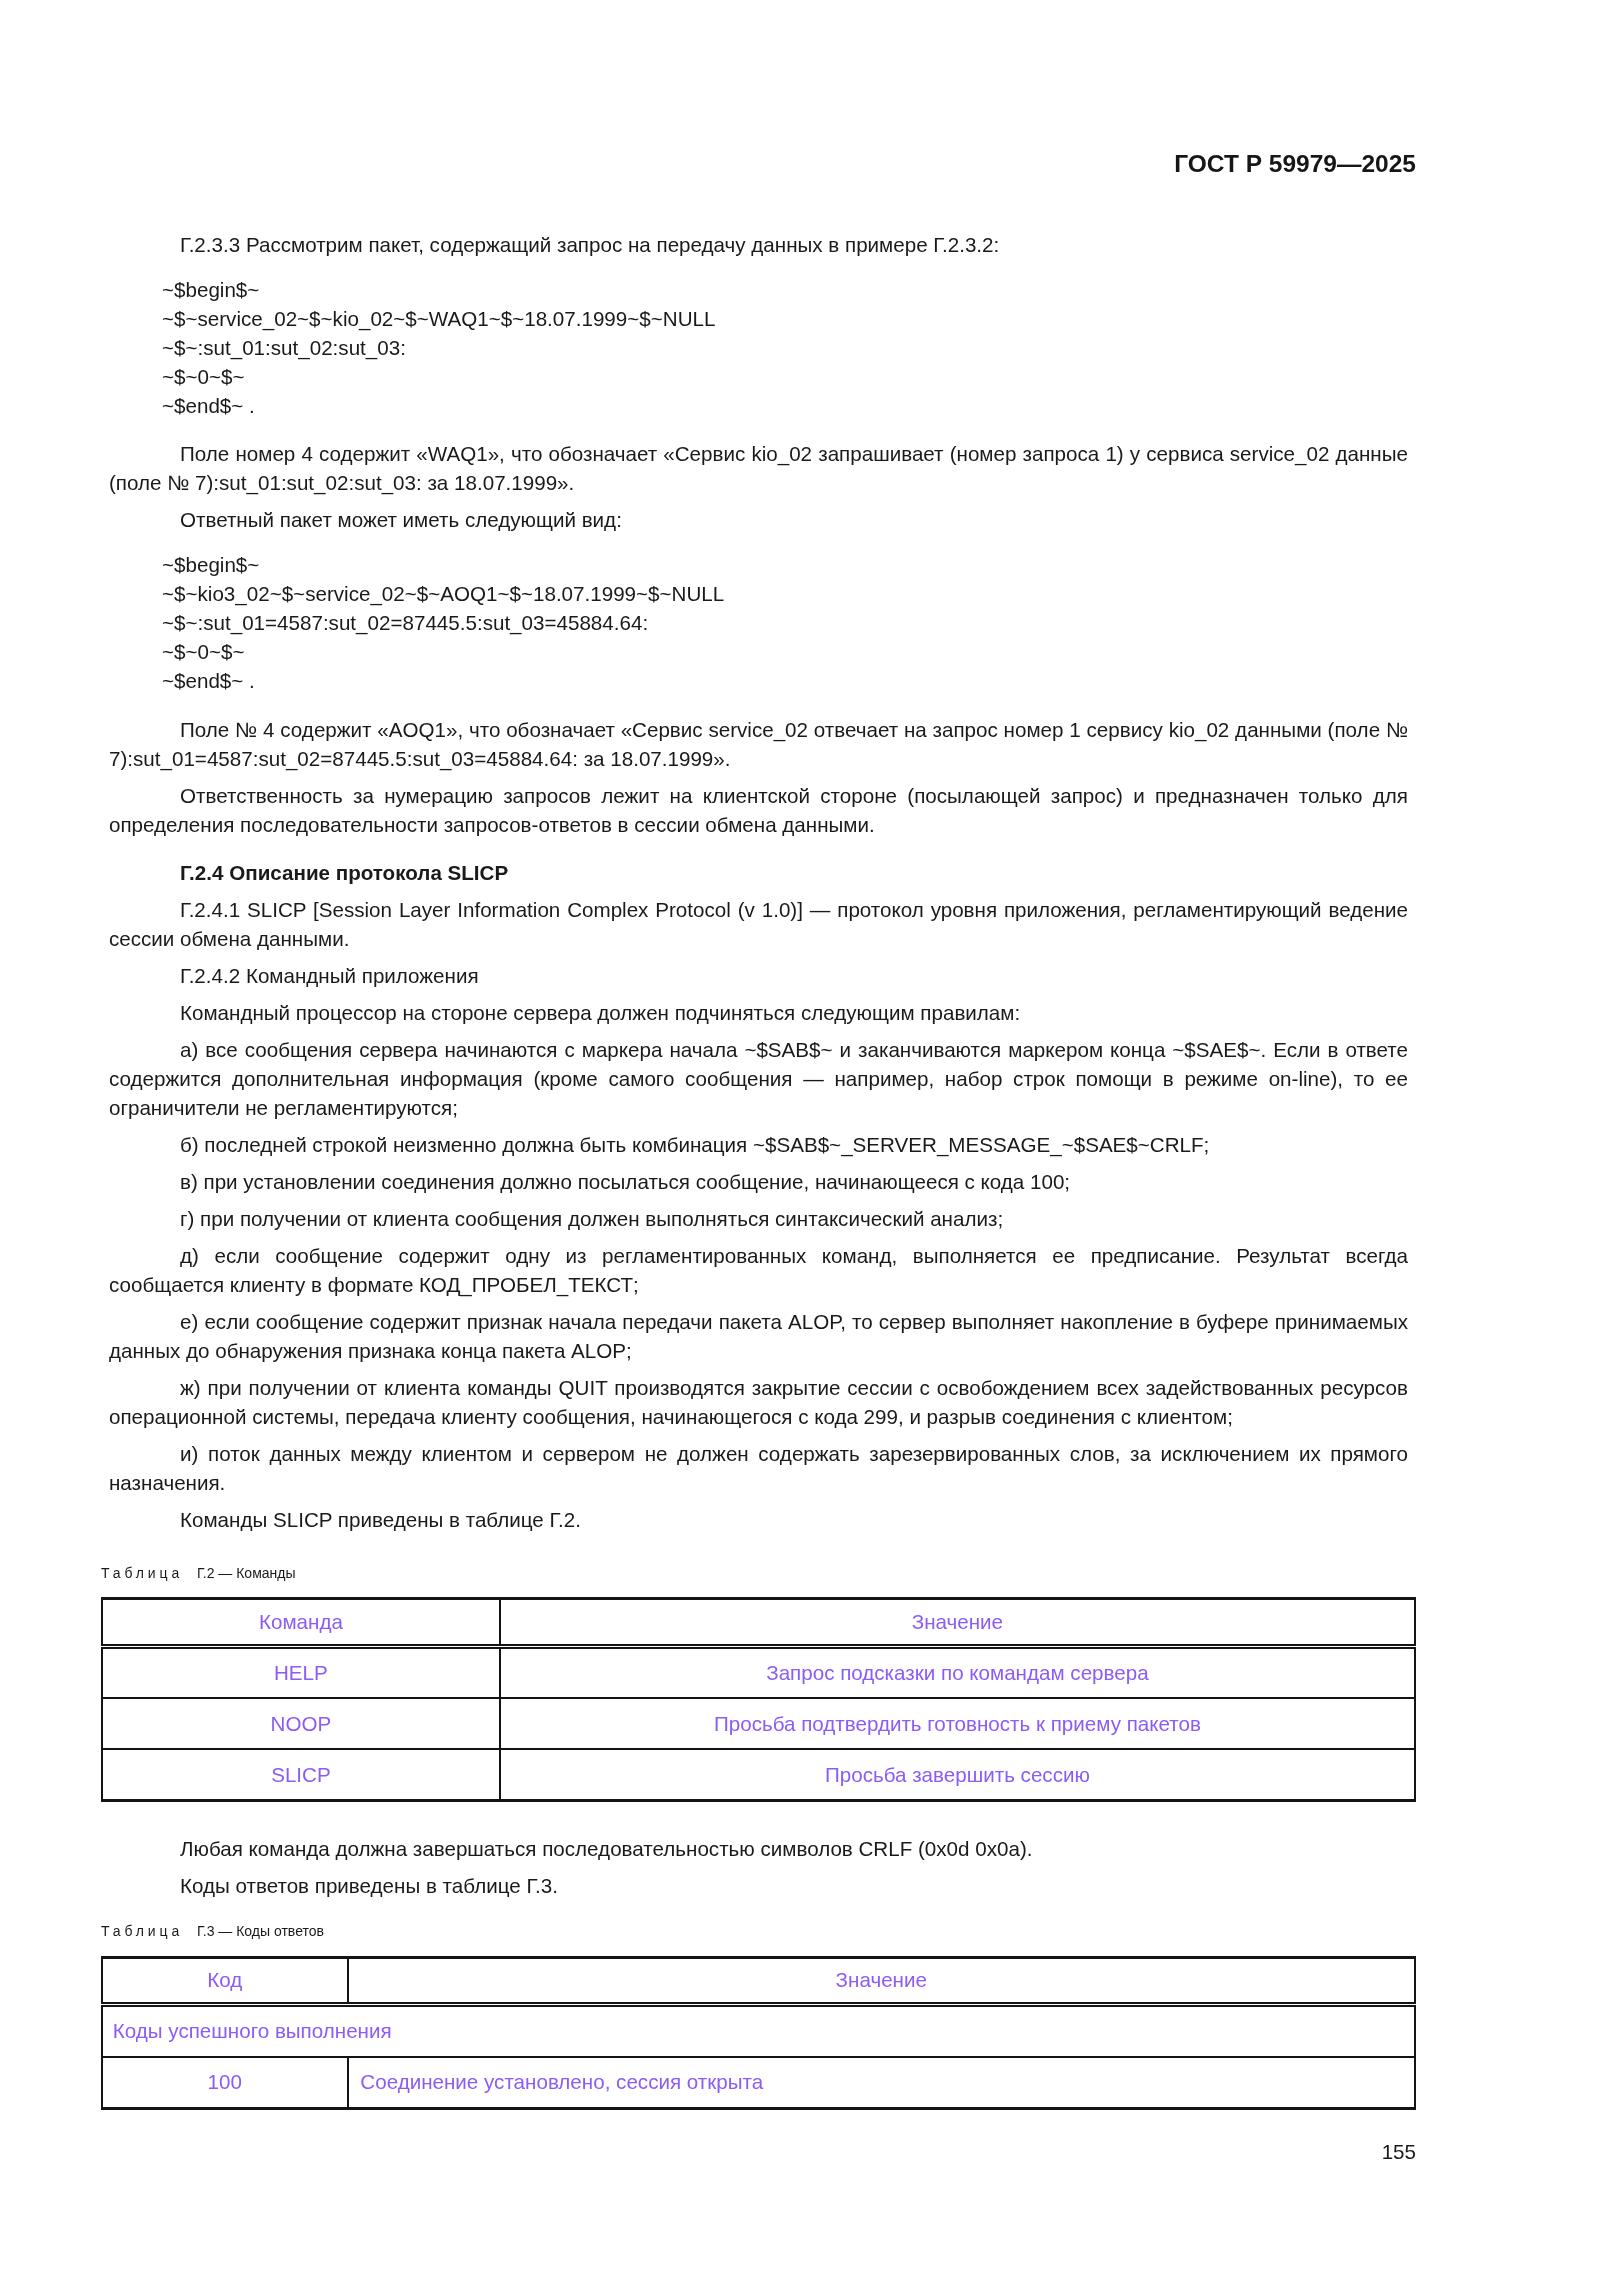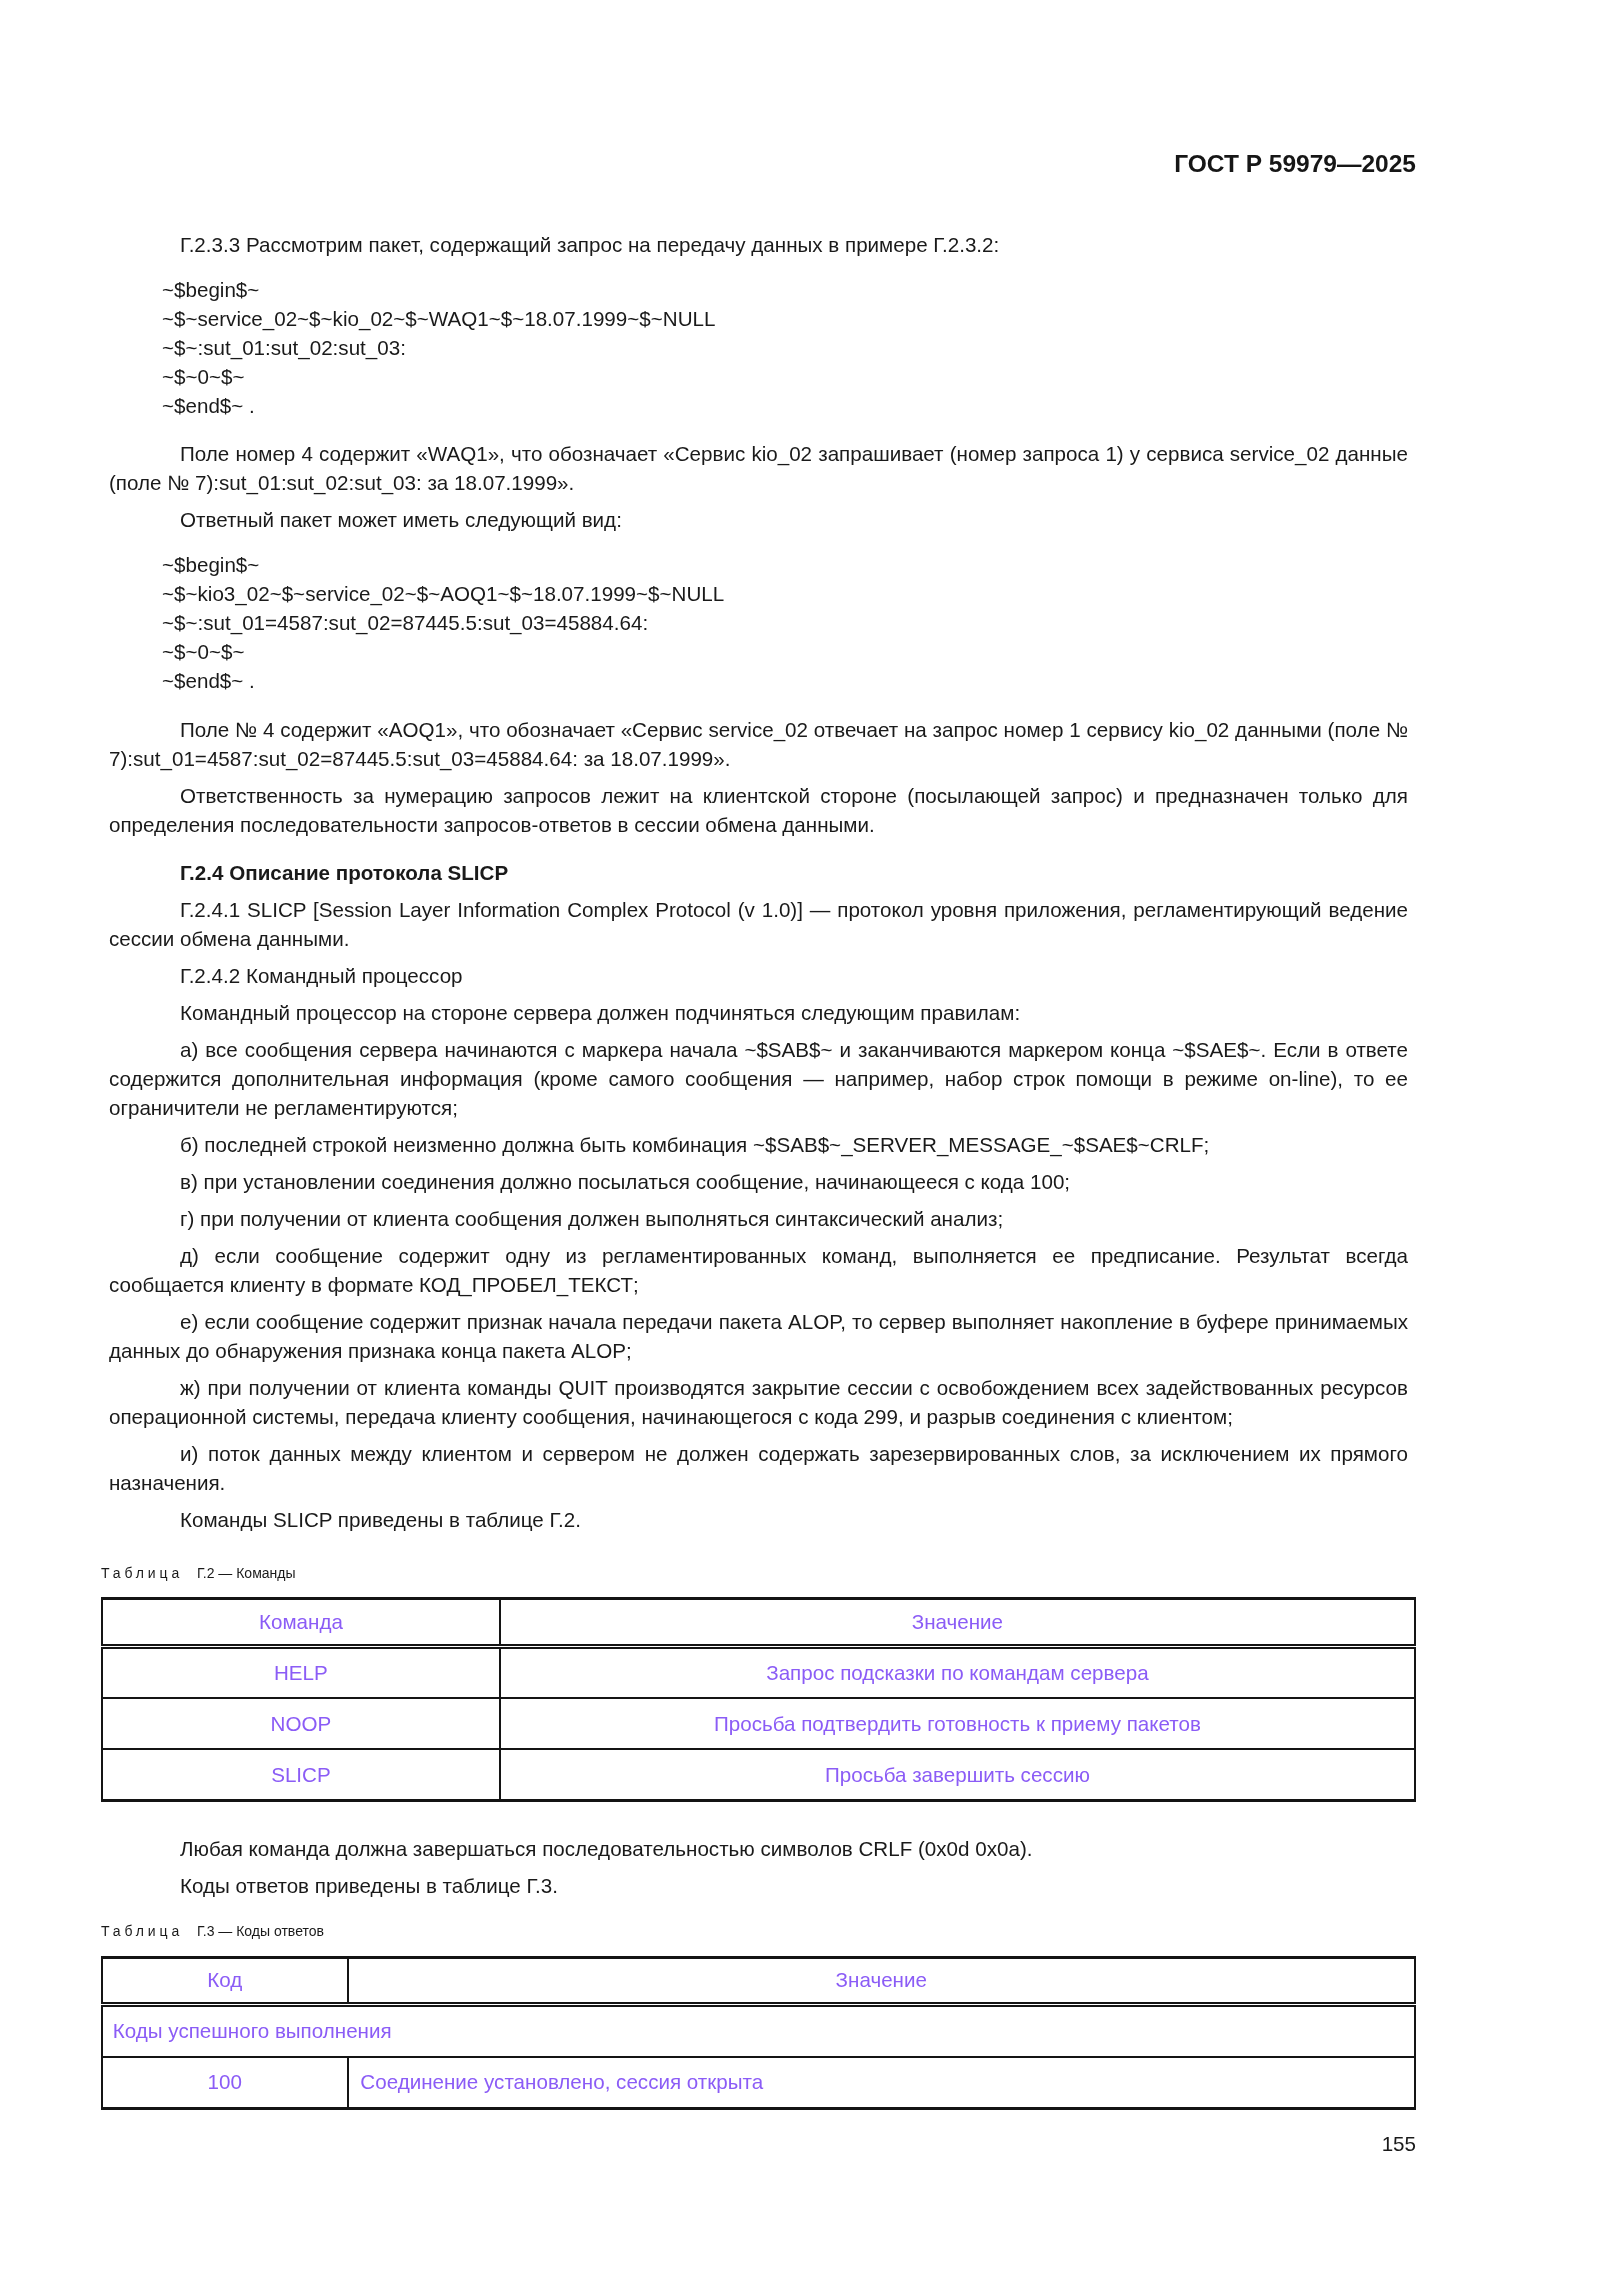--- a/index.html
+++ b/index.html
@@ -67,21 +67,21 @@
     line-height: 23.5px;
     border-top: 2.9px solid #141414;
   }
   th + th, td + td { border-left: 2px solid #141414; }
   .t-center { text-align: center; }
   .t-left { text-align: left; padding-left: 11.8px; }
   .group-cell { text-align: left; padding-left: 9.8px; }
 
   .p-crlf { margin-top: 32px; }
   .footer {
-    margin-top: 19px;
+    margin-top: 27px;
     text-align: right;
     font-size: 20.6px;
     line-height: 29px;
   }
   .rule-h { margin-top: 19.6px; margin-bottom: 3.9px; }
 </style>
 </head>
 <body>
 
 <div class="page">
@@ -109,21 +109,21 @@
       <div>~$~:sut_01=4587:sut_02=87445.5:sut_03=45884.64:</div>
       <div>~$~0~$~</div>
       <div>~$end$~ .</div>
     </div>
 
     <p class="ind">Поле № 4 содержит «AOQ1», что обозначает «Сервис service_02 отвечает на запрос номер 1 сервису kio_02 данными (поле № 7):sut_01=4587:sut_02=87445.5:sut_03=45884.64: за 18.07.1999».</p>
     <p class="ind">Ответственность за нумерацию запросов лежит на клиентской стороне (посылающей запрос) и предназна­чен только для определения последовательности запросов-ответов в сессии обмена данными.</p>
 
     <p class="ind bold left rule-h">Г.2.4 Описание протокола SLICP</p>
     <p class="ind">Г.2.4.1 SLICP [Session Layer Information Complex Protocol (v 1.0)] — протокол уровня приложения, регламен­тирующий ведение сессии обмена данными.</p>
-    <p class="ind left">Г.2.4.2 Командный процессор</p>
+    <p class="ind left">Г.2.4.2 Командный приложения</p>
     <p class="ind left">Командный процессор на стороне сервера должен подчиняться следующим правилам:</p>
 
     <p class="ind">а) все сообщения сервера начинаются с маркера начала ~$SAB$~ и заканчиваются маркером конца ~$SAE$~. Если в ответе содержится дополнительная информация (кроме самого сообщения — например, набор строк помощи в режиме on-line), то ее ограничители не регламентируются;</p>
     <p class="ind">б) последней строкой неизменно должна быть комбинация ~$SAB$~_SERVER_MESSAGE_~$SAE$~CRLF;</p>
     <p class="ind">в) при установлении соединения должно посылаться сообщение, начинающееся с кода 100;</p>
     <p class="ind">г) при получении от клиента сообщения должен выполняться синтаксический анализ;</p>
     <p class="ind">д) если сообщение содержит одну из регламентированных команд, выполняется ее предписание. Результат всегда сообщается клиенту в формате КОД_ПРОБЕЛ_ТЕКСТ;</p>
     <p class="ind">е) если сообщение содержит признак начала передачи пакета ALOP, то сервер выполняет накопление в бу­фере принимаемых данных до обнаружения признака конца пакета ALOP;</p>
     <p class="ind">ж) при получении от клиента команды QUIT производятся закрытие сессии с освобождением всех задей­ствованных ресурсов операционной системы, передача клиенту сообщения, начинающегося с кода 299, и разрыв соединения с клиентом;</p>
     <p class="ind">и) поток данных между клиентом и сервером не должен содержать зарезервированных слов, за исключением их прямого назначения.</p>

